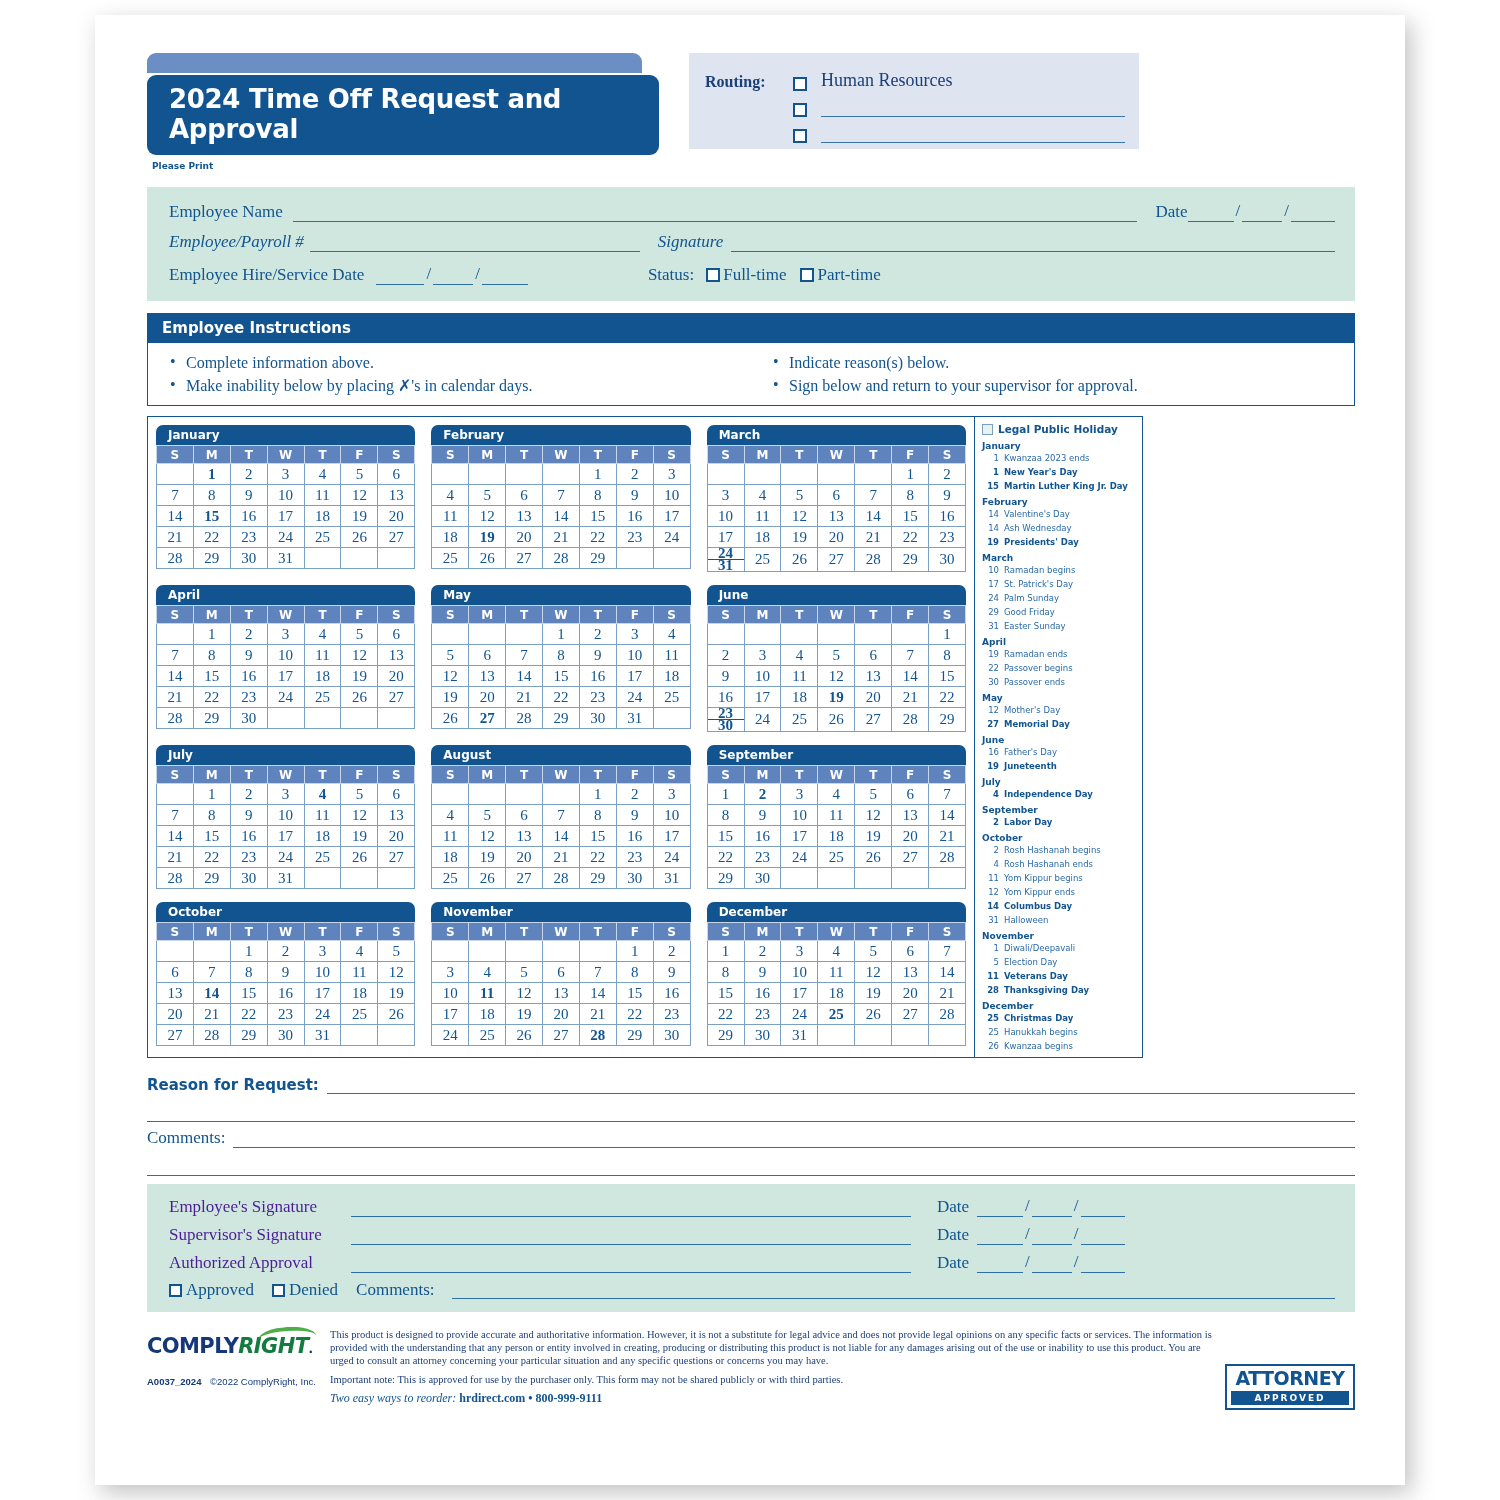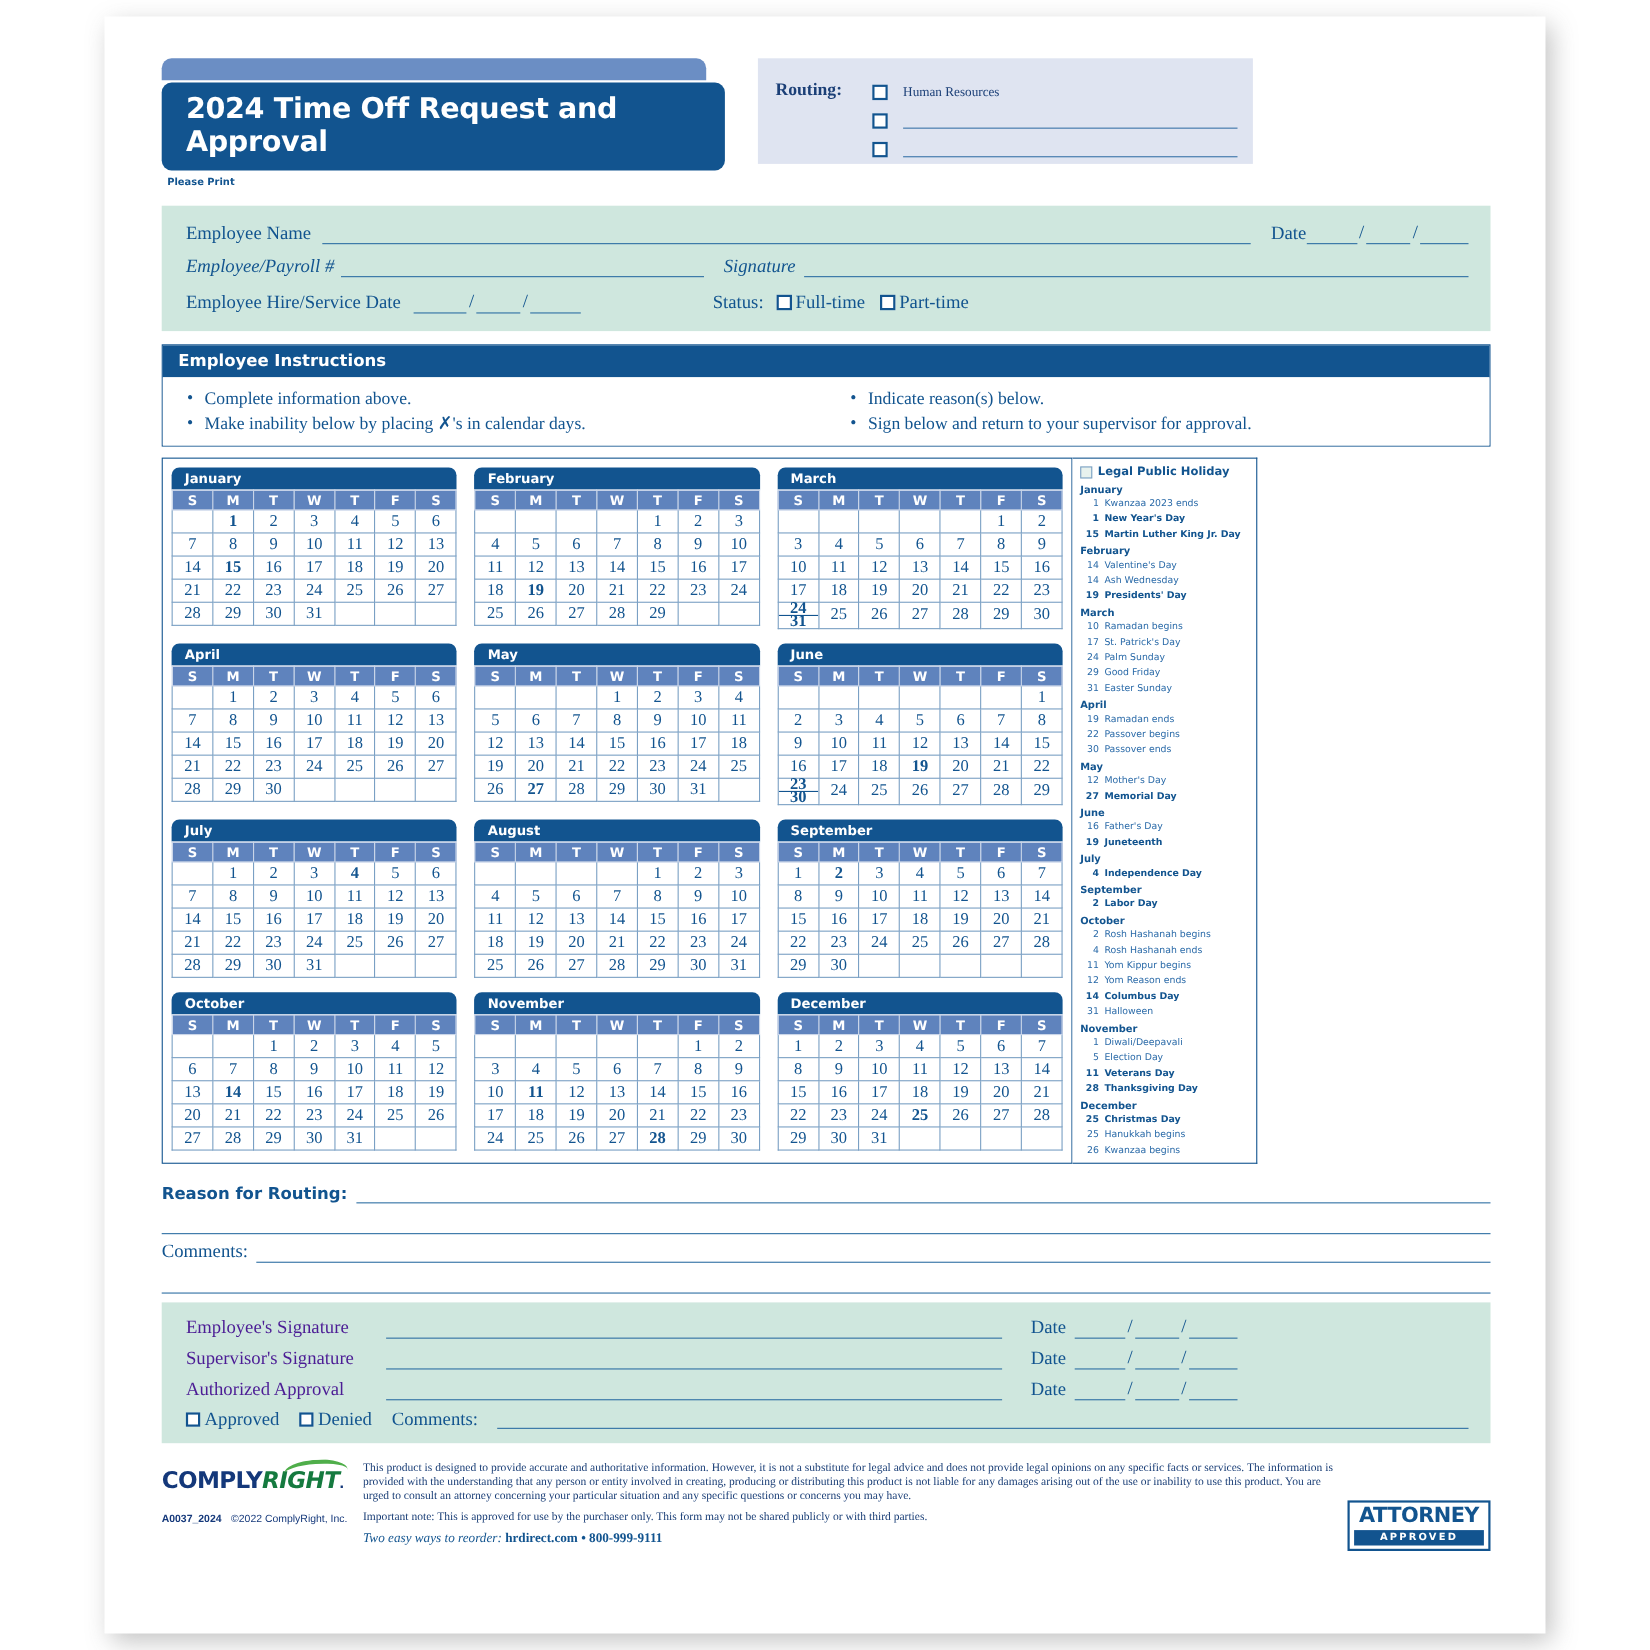--- a/index.html
+++ b/index.html
@@ -49,21 +49,21 @@
   }
   .routing-line { display: flex; align-items: flex-end; height: 26px; }
   .routing-label {
     color: #1b3f77; font-weight: bold; font-size: 16px;
     font-family: "Liberation Serif", serif; width: 88px;
   }
   .cbx {
     width: 14px; height: 14px; border: 2px solid #12548f;
     background: #fff; display: inline-block; flex: 0 0 auto;
   }
-  .routing-text { color: #1b3f77; font-size: 12px; margin-left: 14px; }
+  .routing-text { color: #1b3f77; font-size: 18px; margin-left: 14px; }
   .routing-rule {
     flex: 1; border-bottom: 1.5px solid #3a73a8; margin-left: 14px;
     height: 15px;
   }
 
   
   .emp-box {
     background: #cfe7de; margin-top: 16px; padding: 14px 20px 16px 22px;
     position: relative;
   }
@@ -1159,21 +1159,21 @@
           <div class="lg-item">
             <span class="d">4</span>
             <span>Rosh Hashanah ends</span>
           </div>
           <div class="lg-item">
             <span class="d">11</span>
             <span>Yom Kippur begins</span>
           </div>
           <div class="lg-item">
             <span class="d">12</span>
-            <span>Yom Reason ends</span>
+            <span>Yom Kippur ends</span>
           </div>
           <div class="lg-item bold">
             <span class="d">14</span>
             <span>Columbus Day</span>
           </div>
           <div class="lg-item">
             <span class="d">31</span>
             <span>Halloween</span>
           </div>
           <div class="lg-month">November</div>
@@ -1205,21 +1205,21 @@
           <div class="lg-item">
             <span class="d">26</span>
             <span>Kwanzaa begins</span>
           </div>
         </div>
     </div>
   </div>
 
   <div class="reason-wrap">
     <div class="r-row">
-      <span class="r-lbl">Reason for Routing:</span>
+      <span class="r-lbl">Reason for Request:</span>
       <span class="r-rule"></span>
     </div>
     <div class="r-rule-full"></div>
     <div class="r-row" style="margin-top:6px;">
       <span class="r-lbl r-lbl2">Comments:</span>
       <span class="r-rule"></span>
     </div>
     <div class="r-rule-full"></div>
   </div>
 

